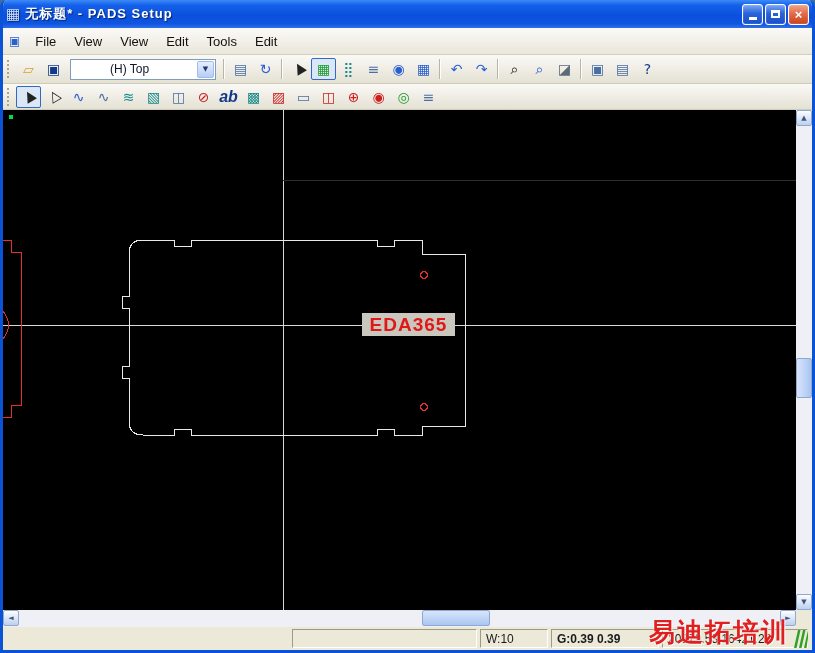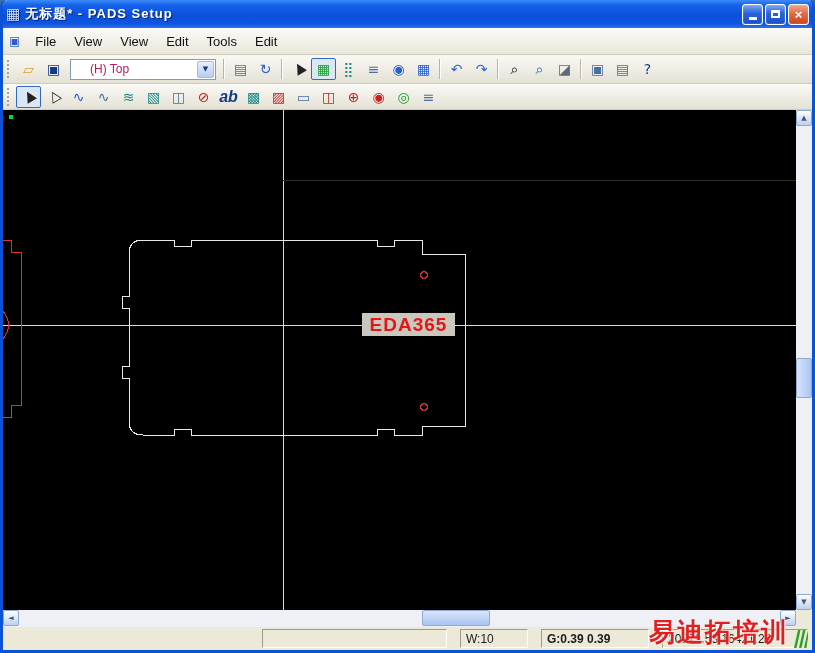--- a/index.html
+++ b/index.html
@@ -41,21 +41,21 @@
   .sep { width:2px; height:20px; border-left:1px solid #b8b5a2; border-right:1px solid #fdfdfa; margin:0 3px; }
   .g { display:inline-block; line-height:1; font-family:"DejaVu Sans",sans-serif; }
   .rot { transform:rotate(-120deg); }
   .c-yellow{color:#d8a030} .c-blue{color:#2a5fd0} .c-steel{color:#4a6fa5} .c-teal{color:#188a8a}
   .c-red{color:#cc2020} .c-green{color:#1c9e2e} .c-dark{color:#222} .c-gray{color:#5c6a7a} .c-nav{color:#123a8a}
   .txtic { font-size:16px; font-weight:bold; font-style:italic; color:#123a8a; }
 
   
   .combo { width:146px; height:21px; background:#fff; border:1px solid #7f9db9; display:flex; align-items:center;
            margin:0 4px; font-size:12px; }
-  .combo-val { flex:1; padding-left:19px; color:#be185d; }
+  .combo-val { flex:1; padding-left:19px; color:#0f172a;margin-left:20px; }
   .combo-btn { width:17px; height:17px; margin-right:1px; border:1px solid #9ebcf0; border-radius:2px;
                background:linear-gradient(180deg,#e6eefc,#b8cdf5); display:flex; align-items:center; justify-content:center;
                font-size:7px; color:#1c3a6e; }
 
   
   .canvas { position:absolute; left:0; top:110px; width:809px; height:500px; background:#000; }
   .canvas svg { position:absolute; left:0; top:0; }
   .eda { position:absolute; left:359px; top:203px; width:93px; height:23px; line-height:23px; text-align:center;
          background:#cac7bf; color:#e01818; font-weight:bold; font-size:19px; letter-spacing:1px; }
 
@@ -69,21 +69,21 @@
             background:linear-gradient(90deg,#d8e5fb,#aac5f2); }
   .hscroll { position:absolute; left:0; top:610px; width:809px; height:17px; background:#eef0f5; }
   .hsb { top:0; height:16px; }
   .sb-l{left:0;} .sb-r{right:16px;}
   .hthumb { position:absolute; left:419px; top:0; width:68px; height:16px; border:1px solid #8ea8d0; border-radius:2px;
             background:linear-gradient(180deg,#d8e5fb,#aac5f2); }
   .corner { position:absolute; right:0; top:0; width:16px; height:17px; background:#ece9d8; }
 
   
   .statusbar { position:absolute; left:0; top:627px; width:809px; height:23px; background:#ece9d8;
-               display:flex; align-items:center; gap:13px; padding-right:4px; font-size:12px; color:#1a1a1a; }
+               display:flex; align-items:center; gap:3px; padding-right:4px; font-size:12px; color:#1a1a1a; }
   .spacer { flex:1; }
   .seg { height:19px; border:1px solid; border-color:#9d9a86 #fff #fff #9d9a86; background:#ece9d8;
          padding:2px 5px; white-space:nowrap; overflow:hidden; }
   .seg-msg{width:185px;} .seg-w{width:68px;} .seg-g{width:108px;font-weight:bold;} .seg-xy{width:146px;}
 
   
   .watermark { position:absolute; right:4px; bottom:0px; z-index:99; text-align:right; pointer-events:none; }
   .wm-row { display:flex; align-items:flex-end; justify-content:center; gap:3px; }
   .wm1 { font-size:26px; font-weight:bold; color:#e02020; letter-spacing:2px;
          text-shadow:0 0 2px #fff,1px 1px 0 rgba(255,255,255,.7); }

